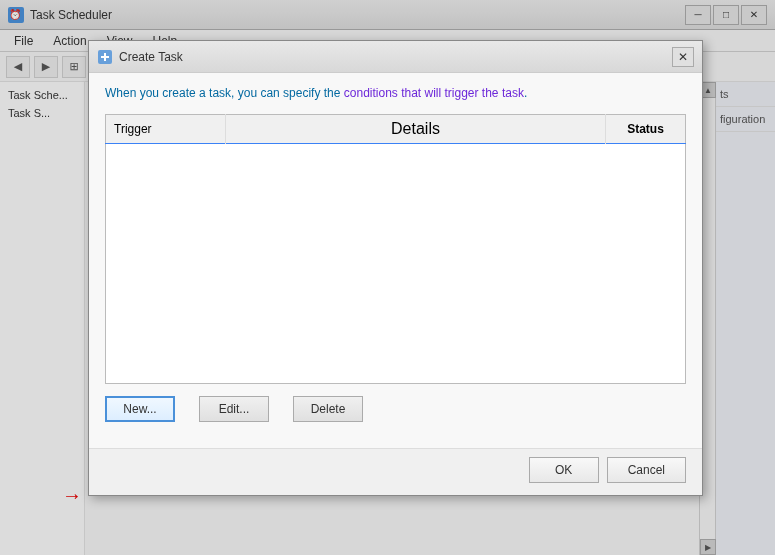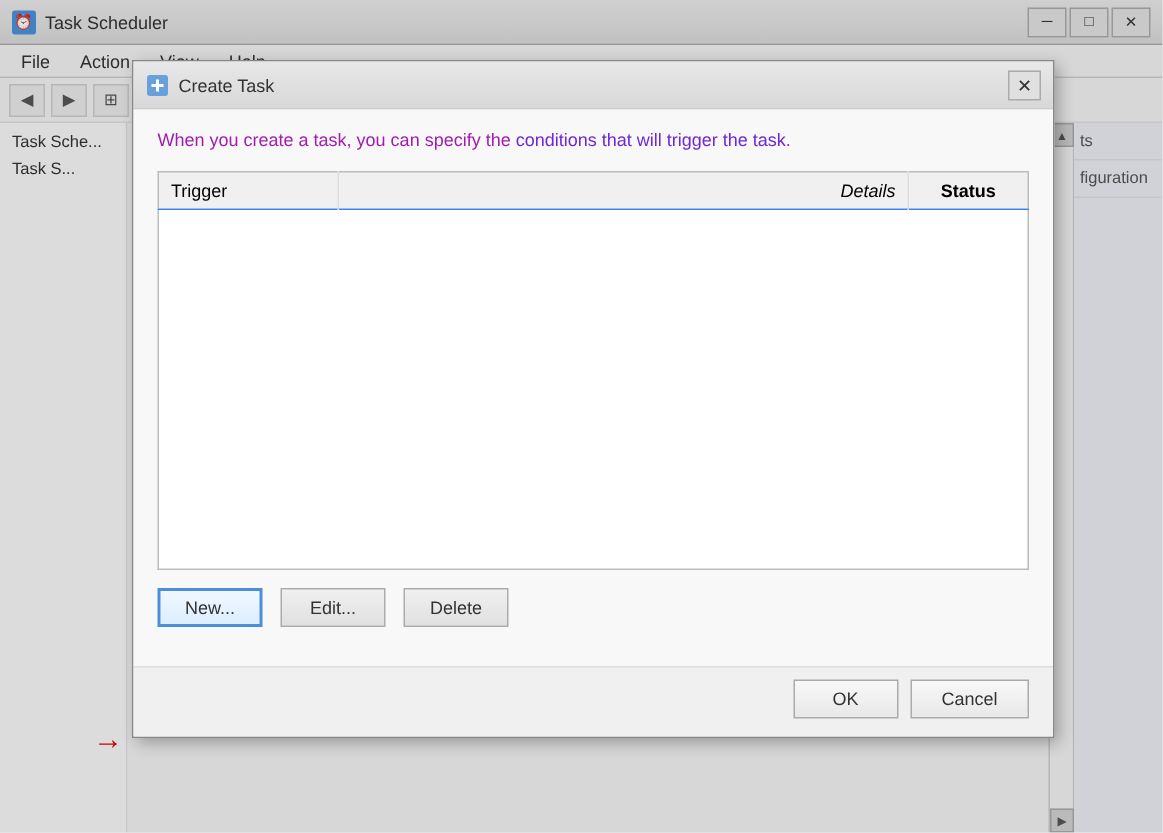--- a/index.html
+++ b/index.html
@@ -282,36 +282,36 @@
     }
 
     .dialog-info-text {
       font-size: 12px;
       color: #444;
       margin-bottom: 12px;
       line-height: 1.4;
     }
 
     .dialog-info-text span {
-      color: #a21caf;
+      color: #0369a1;
     }
 
     
     .trigger-table {
       width: 100%;
       border: 1px solid #bbb;
       background: white;
       border-collapse: collapse;
       margin-bottom: 12px;
     }
 
     
     .dialog-buttons-row {
       display: flex;
-      gap: 12px;
+      gap: 24px;
       margin-bottom: 14px;
       padding-left: 0;
     }
 
     .btn {
       padding: 4px 16px;
       min-width: 70px;
       font-size: 12px;
       border: 1px solid #ababab;
       background: linear-gradient(to bottom, #f0f0f0, #e0e0e0);
@@ -426,21 +426,21 @@
 
   <div class="dialog-body">
     <div class="dialog-info-text">
       <span>When you create a task, you can specify the </span><span style="color:#6d28d9;">conditions that will trigger the task</span><span>.</span>
     </div>
 
     <table class="trigger-table" style="border-collapse:collapse; width:100%;">
       <thead>
         <tr style="background:#f0f0f0; border-bottom:1px solid #3b82f6;">
           <th style="text-align:left; padding:5px 8px; font-size:12px; font-weight:normal; border-right:1px solid #ddd; width:120px;">Trigger</th>
-          <th style="text-align:right; padding:5px 8px; font-size:12px; font-weight:normal; border-right:1px solid #ddd;font-style:italic;">Details</th>
+          <th style="text-align:center; padding:5px 8px; font-size:16px; font-weight:normal; border-right:1px solid #ddd;">Details</th>
           <th style="text-align:center; padding:5px 8px; font-size:12px; font-weight:bold; width:80px;">Status</th>
         </tr>
       </thead>
       <tbody>
         <tr style="height:240px; background:white; vertical-align:top;">
           <td colspan="3"></td>
         </tr>
       </tbody>
     </table>
 

